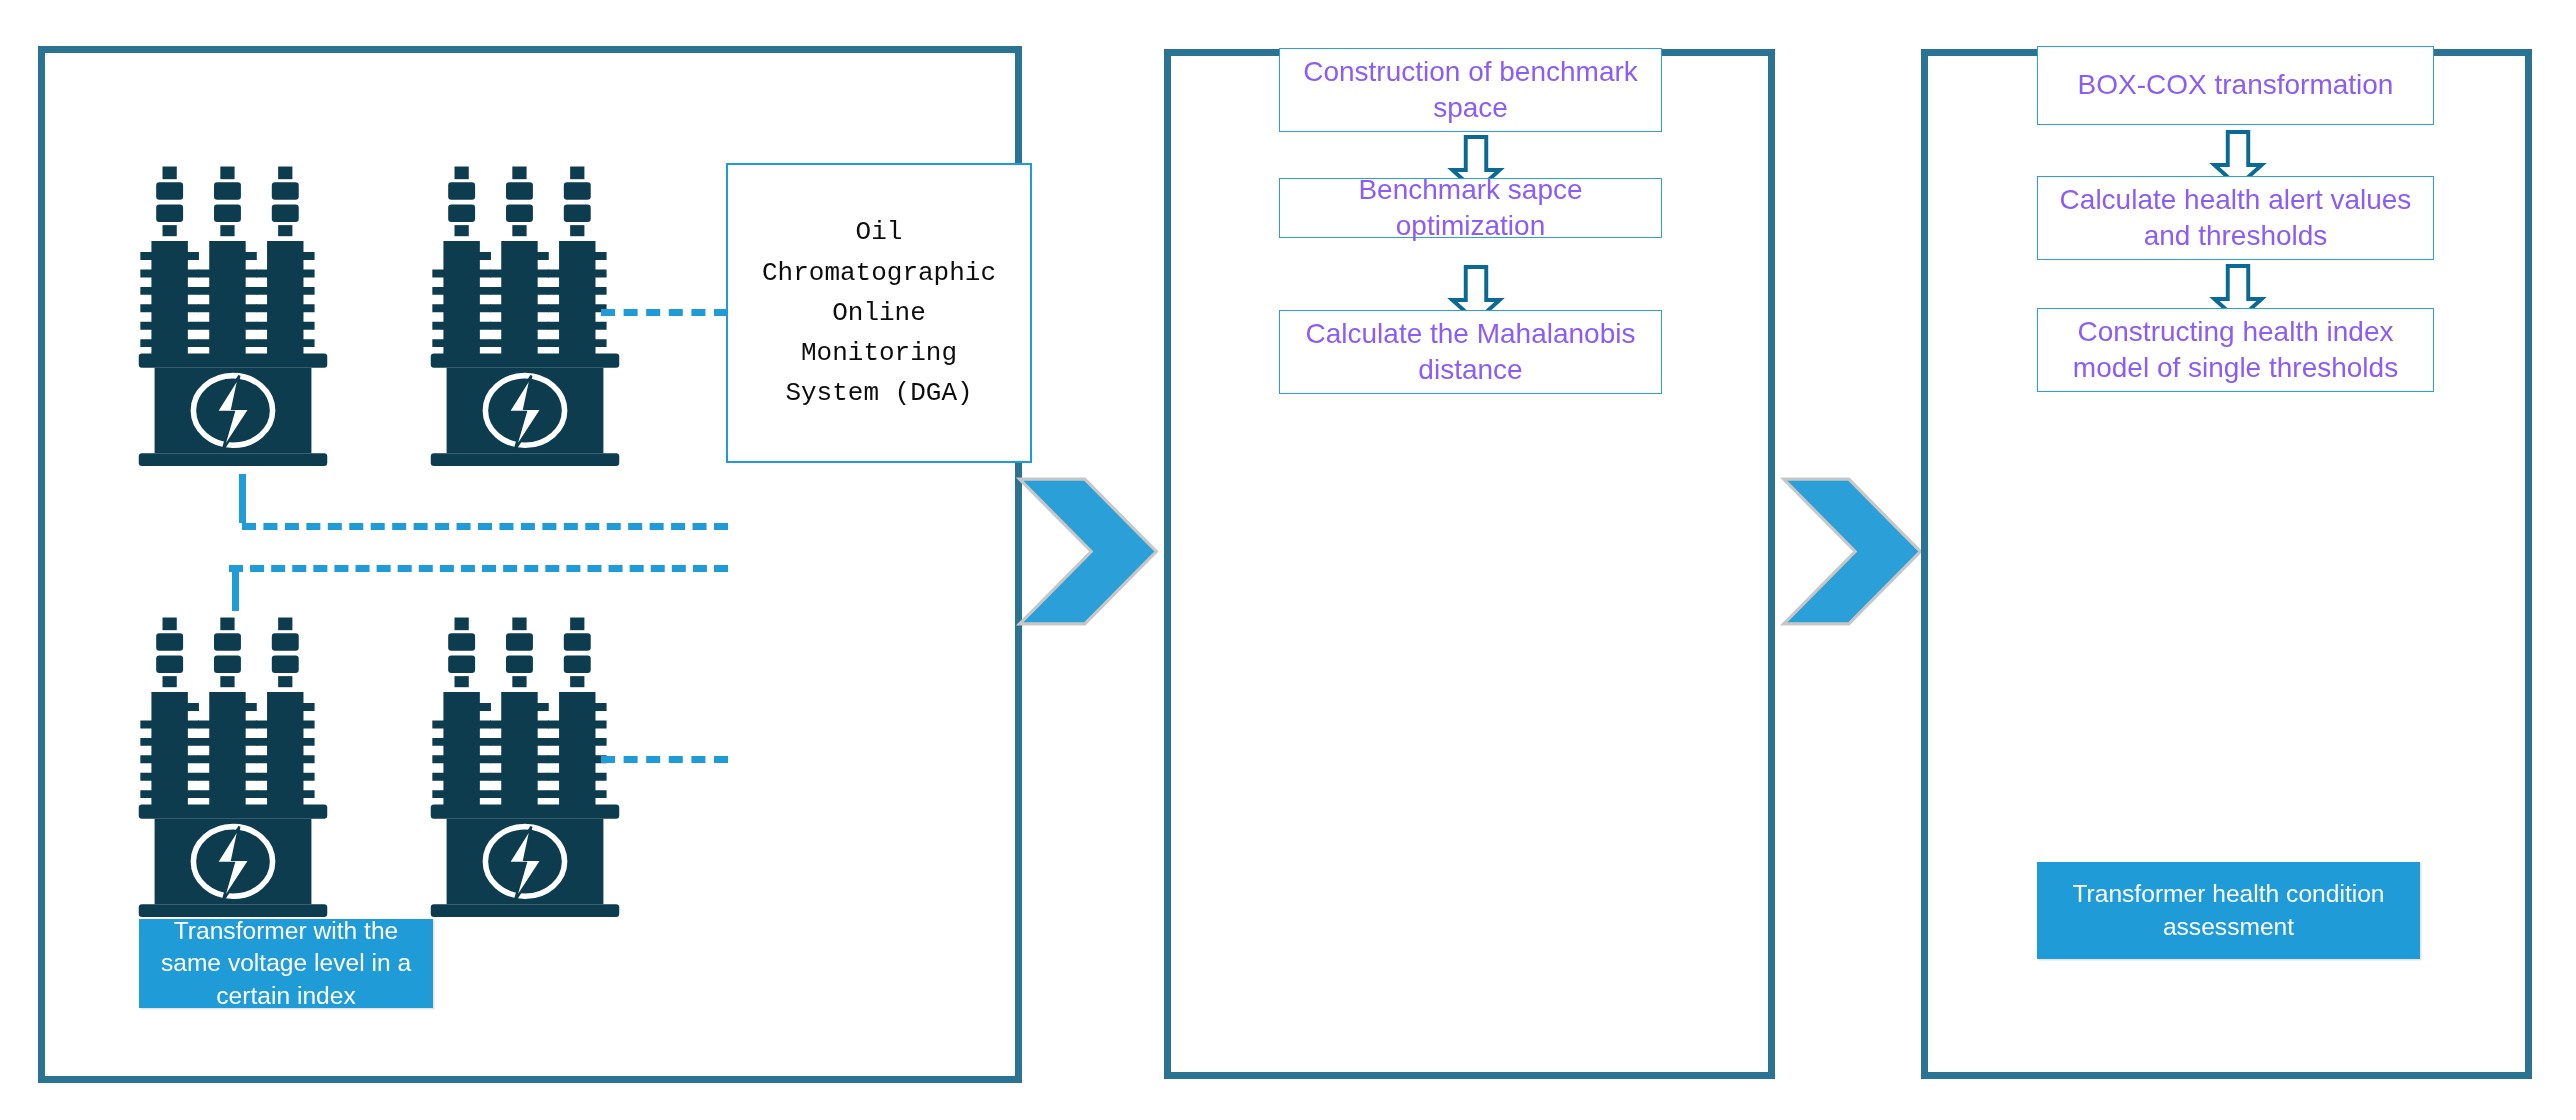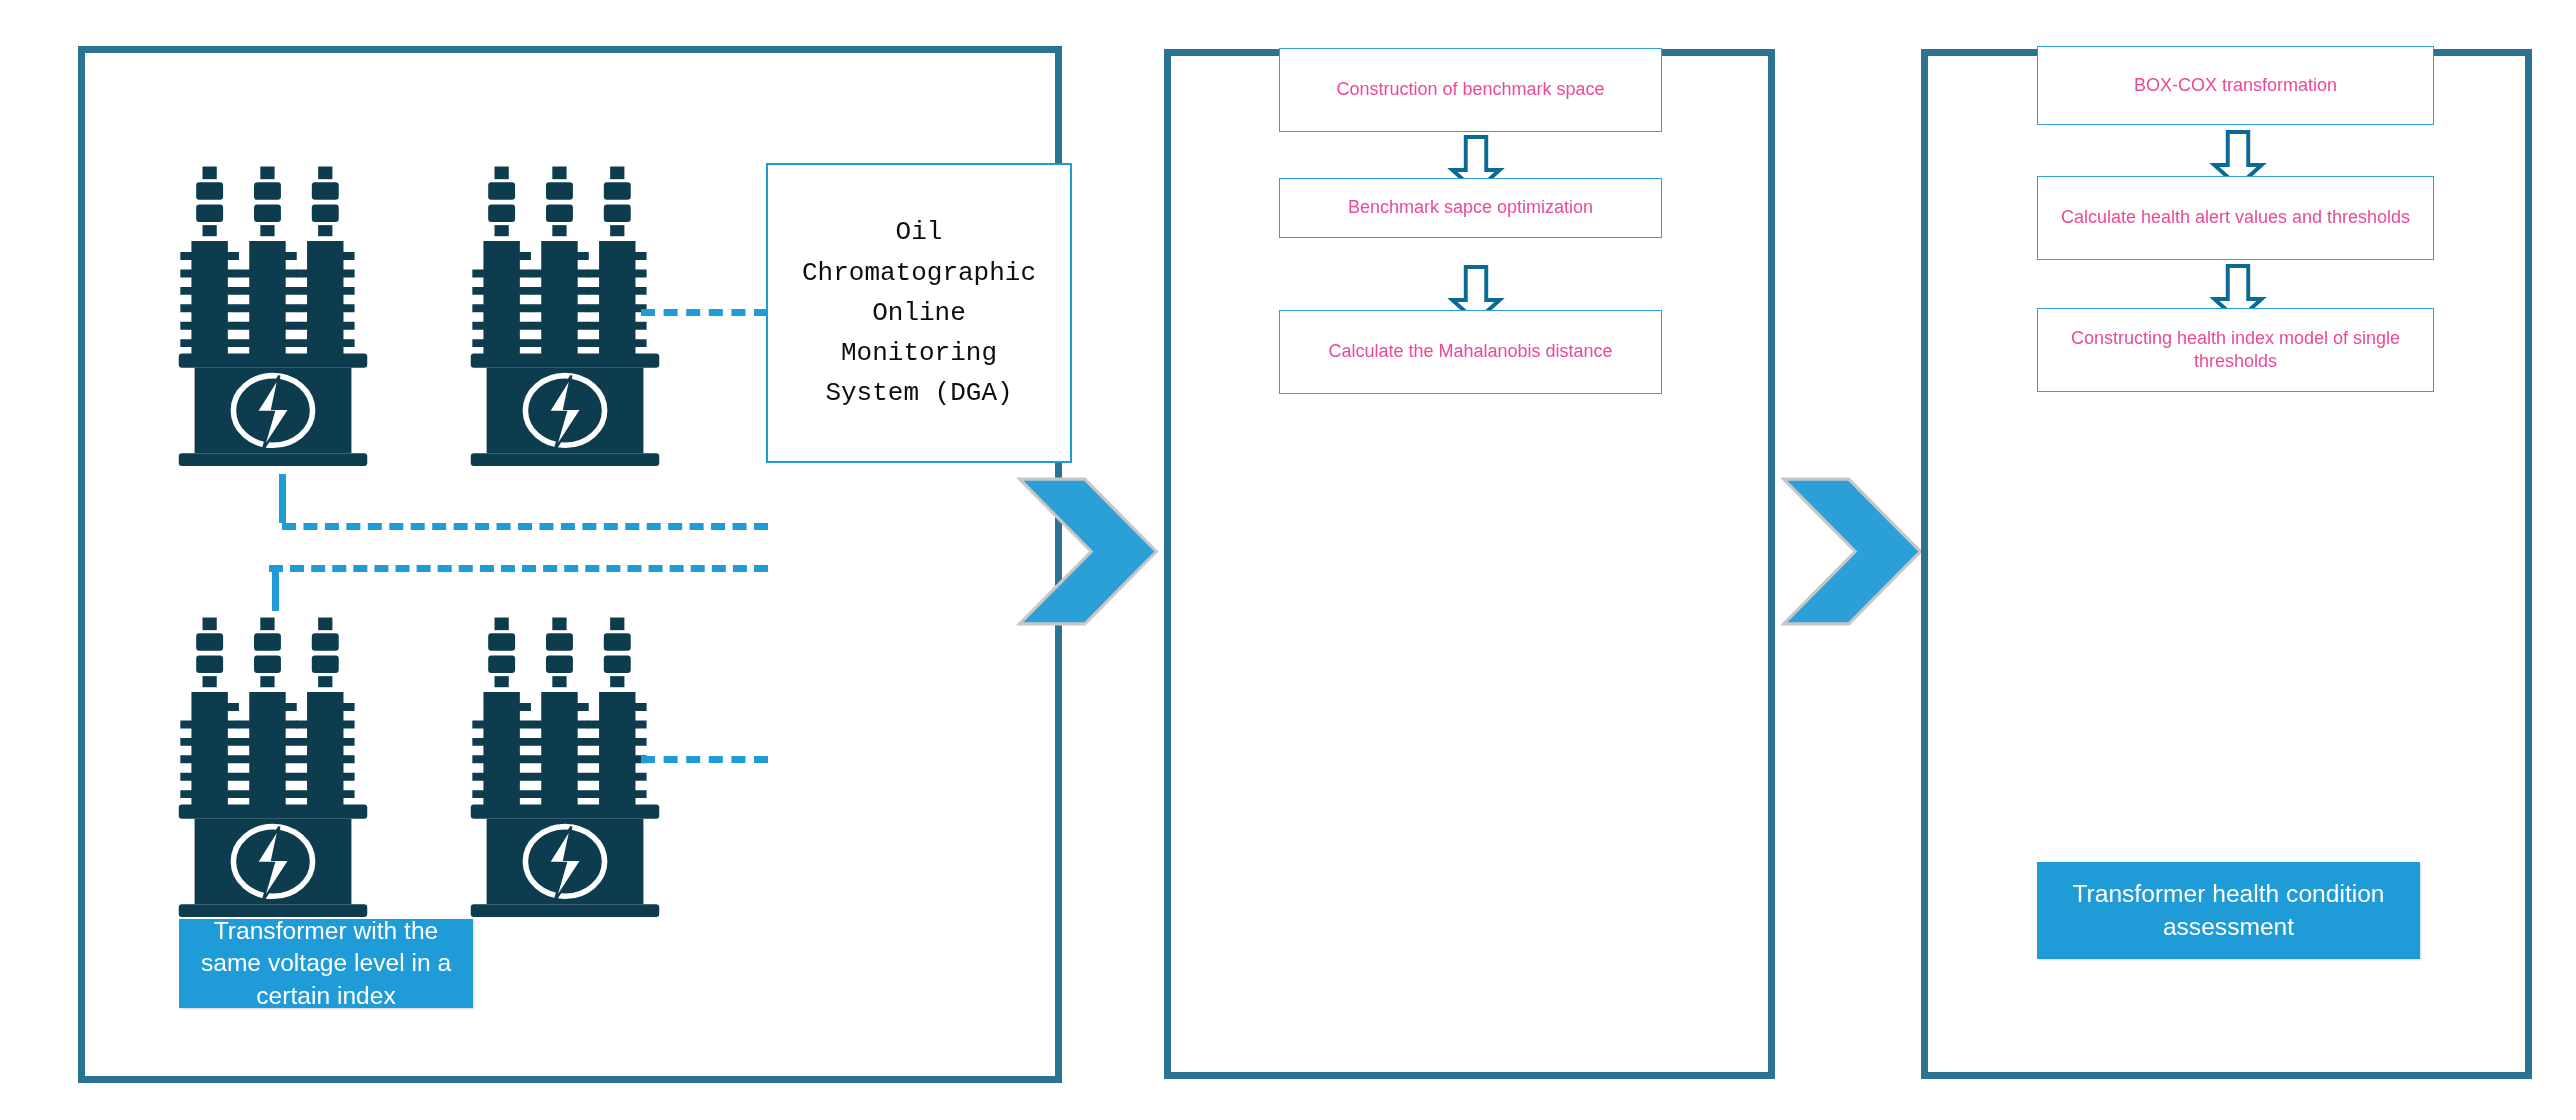--- a/index.html
+++ b/index.html
@@ -9,21 +9,21 @@
   }
   .stage{position:absolute;inset:0;}
 
   
   .panel{
     position:absolute;
     background:#ffffff;
     border:7.1px solid #2b7392;
     box-sizing:border-box;
   }
-  #panel-sources{ left:38px;  top:46px;  width:984px; height:1037px;margin-left:40px; }
+  #panel-sources{ left:38px;  top:46px;  width:984px; height:1037px; }
   #panel-features{left:1164px;top:49px;  width:611px;  height:1030px; }
   #panel-health{  left:1921px;top:49px;  width:611px;  height:1030px; }
 
   
   .chev{ position:absolute; width:140px; height:151px; }
   #chevron-1{ left:1018px; top:476px; }
   #chevron-2{ left:1782px; top:476px; }
 
   
   .xfmr{ position:absolute; width:198px; height:318px; }
@@ -57,21 +57,21 @@
   }
   #banner-sources { left:94px;  top:866px; width:294px; height:89px; }
   #banner-features{ left:1279px; top:866px; width:383px; height:89px; }
   #banner-health  { left:2037px; top:862px; width:383px; height:97px; }
 
   
   .step{
     position:absolute; box-sizing:border-box;
     border:1.6px solid #2a9fd8; background:#ffffff;
     display:flex; align-items:center; justify-content:center; text-align:center;
-    font-size:18px; line-height:1.30; color:#ec4899; padding:3.2px 8px;
+    font-size:28px; line-height:1.30; color:#8b5cf6; padding:3.2px 8px;
   }
   
   #step-m1{ left:1279px; top:48px;  width:383px; height:84px; }
   #step-m2{ left:1279px; top:178px; width:383px; height:60px; }
   #step-m3{ left:1279px; top:310px; width:383px; height:84px; }
   
   #step-r1{ left:2037px; top:46px;  width:397px; height:79px; }
   #step-r2{ left:2037px; top:176px; width:397px; height:84px; }
   #step-r3{ left:2037px; top:308px; width:397px; height:84px; }
 

